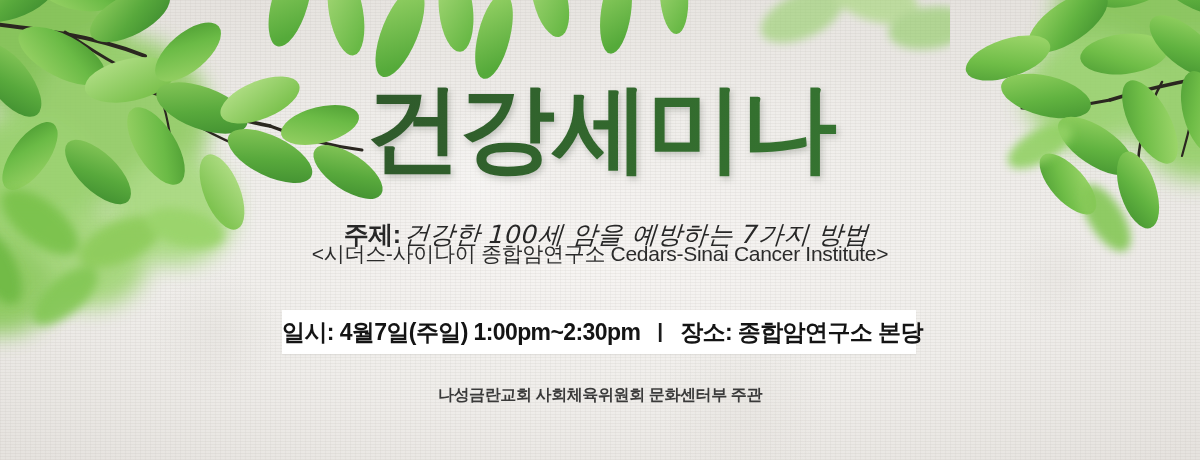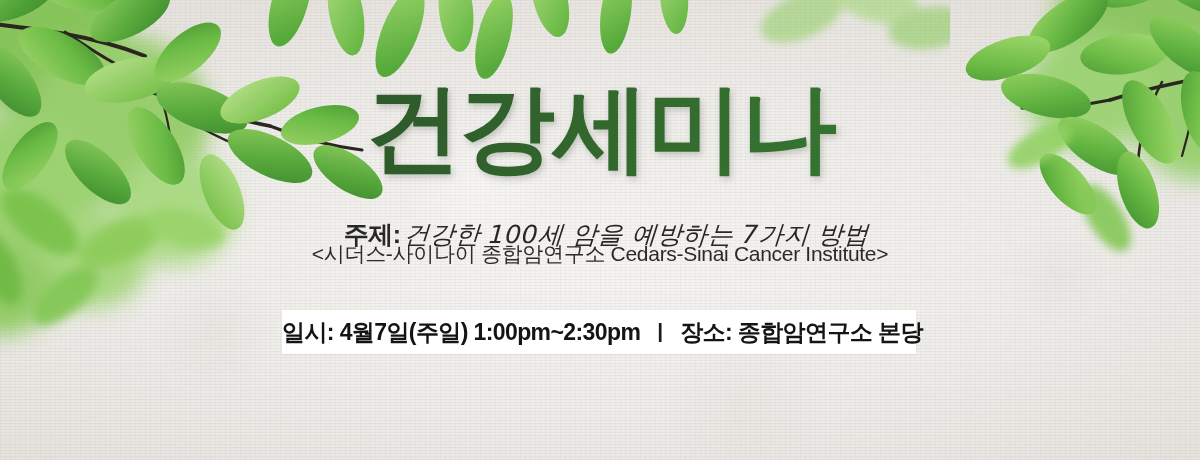--- a/index.html
+++ b/index.html
@@ -319,14 +319,15 @@
   </div>
 
   <div id="institute-line">&lt;시더스-사이나이 종합암연구소 Cedars-Sinai Cancer Institute&gt;</div>
 
   <div id="info-bar">
     <span class="seg" id="info-datetime">일시: 4월7일(주일) 1:00pm~2:30pm</span>
     <span id="info-separator">|</span>
     <span class="seg" id="info-location">장소: 종합암연구소 본당</span>
   </div>
 
+  <div id="footer-line">나성금란교회 사회체육위원회 문화센터부 주관</div>
 
 </div>
 
 </body></html>

